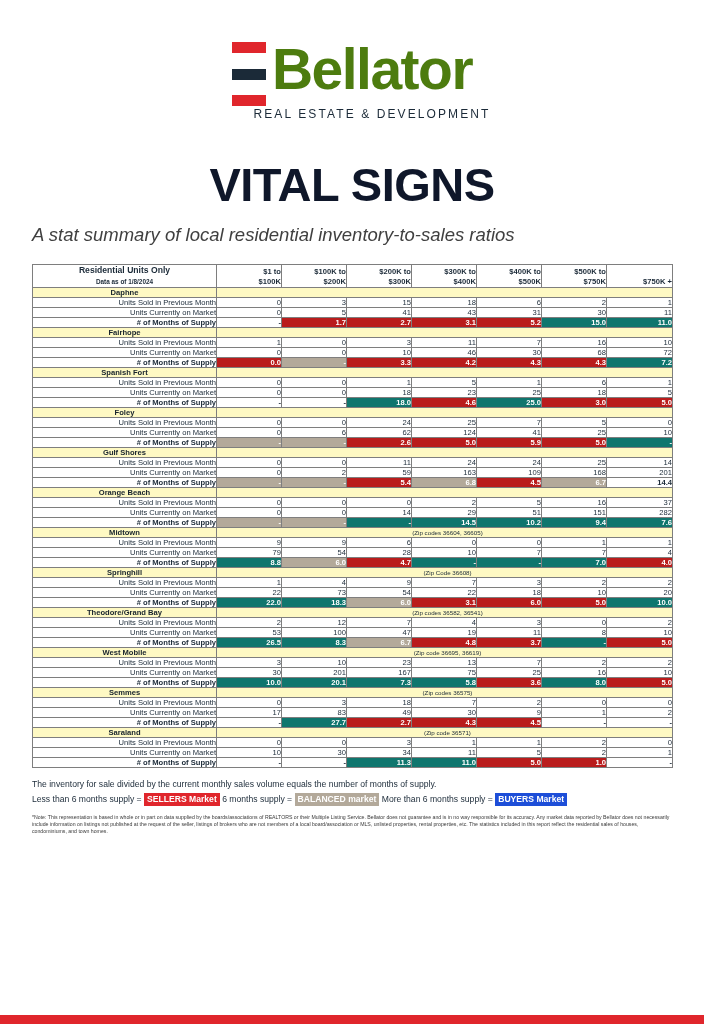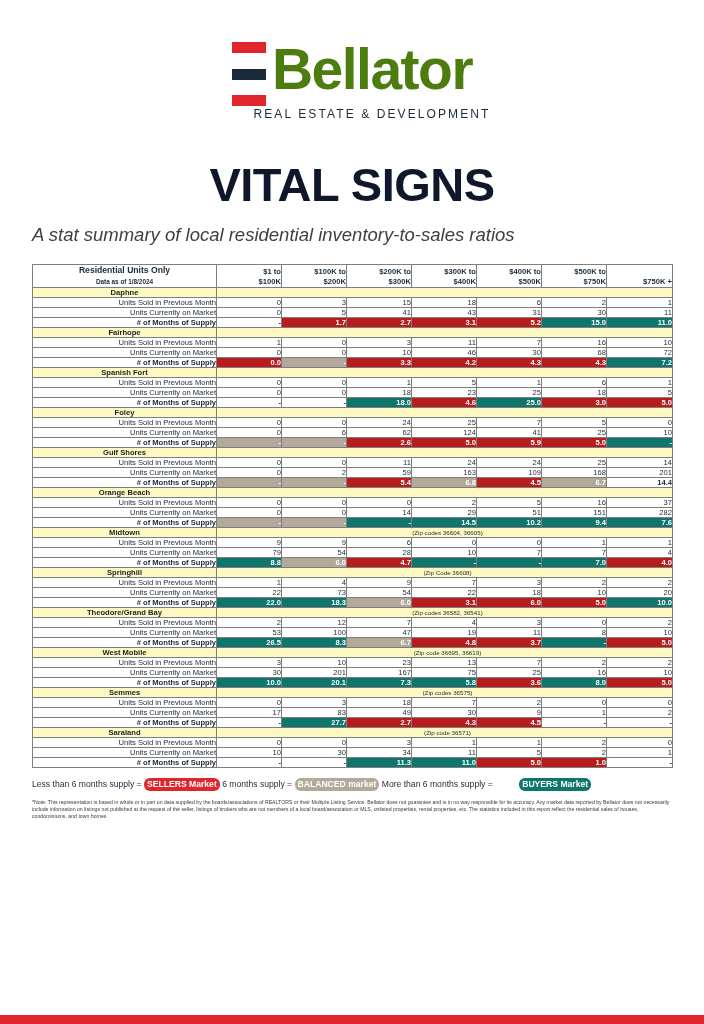--- a/index.html
+++ b/index.html
@@ -32,24 +32,24 @@
   .sup{text-align:right;padding:1px 5px 1px 2px;font-size:7.6px;font-weight:bold;}
   .s-red{background:#b91c1c;color:#ffffff;}
   .s-bal{background:#b3a99a;color:#ffffff;}
   .s-navy{background:#0f766e;color:#ffffff;}
   .s-none{background:#ffffff;color:#1b2a38;}
   .row-sup td.lbl{font-weight:bold;}
 
   
   .legend{width:640px;margin-top:10px;font-size:8.6px;color:#1b2a38;line-height:13px;}
   .legend .l1{margin-bottom:2px;}
-  .chip{display:inline-block;padding:0 3px;color:#fff;font-weight:bold;border-radius:6px;}
+  .chip{display:inline-block;padding:0 3px;color:#fff;font-weight:bold;}
   .chip.red{background:#e0262c;}
   .chip.bal{background:#b3a99a;}
-  .chip.navy{background:#0f766e;margin-left:24px;}
+  .chip.navy{background:#1d4ed8;}
   .note{width:640px;margin-top:8px;font-size:5.2px;line-height:7px;color:#3a3a3a;}
   .footer-bar{position:absolute;left:0;bottom:0;width:704px;height:9px;background:#e0262c;}
 </style>
 </head>
 <body>
 
 <div class="page">
 
   <div class="logo-wrap">
     <div class="logo-row">
@@ -514,20 +514,21 @@
           <td class="sup s-navy">11.3</td>
           <td class="sup s-navy">11.0</td>
           <td class="sup s-red">5.0</td>
           <td class="sup s-red">1.0</td>
           <td class="sup s-none">-</td>
         </tr>
       </tbody>
   </table>
 
   <div class="legend">
+    <div class="l1">The inventory for sale divided by the current monthly sales volume equals the number of months of supply.</div>
     <div>
       <span>Less than 6 months supply =</span>
       <span class="chip red">SELLERS Market</span>
       <span>6 months supply =</span>
       <span class="chip bal">BALANCED market</span>
       <span>More than 6 months supply =</span>
       <span class="chip navy">BUYERS Market</span>
     </div>
   </div>
 

